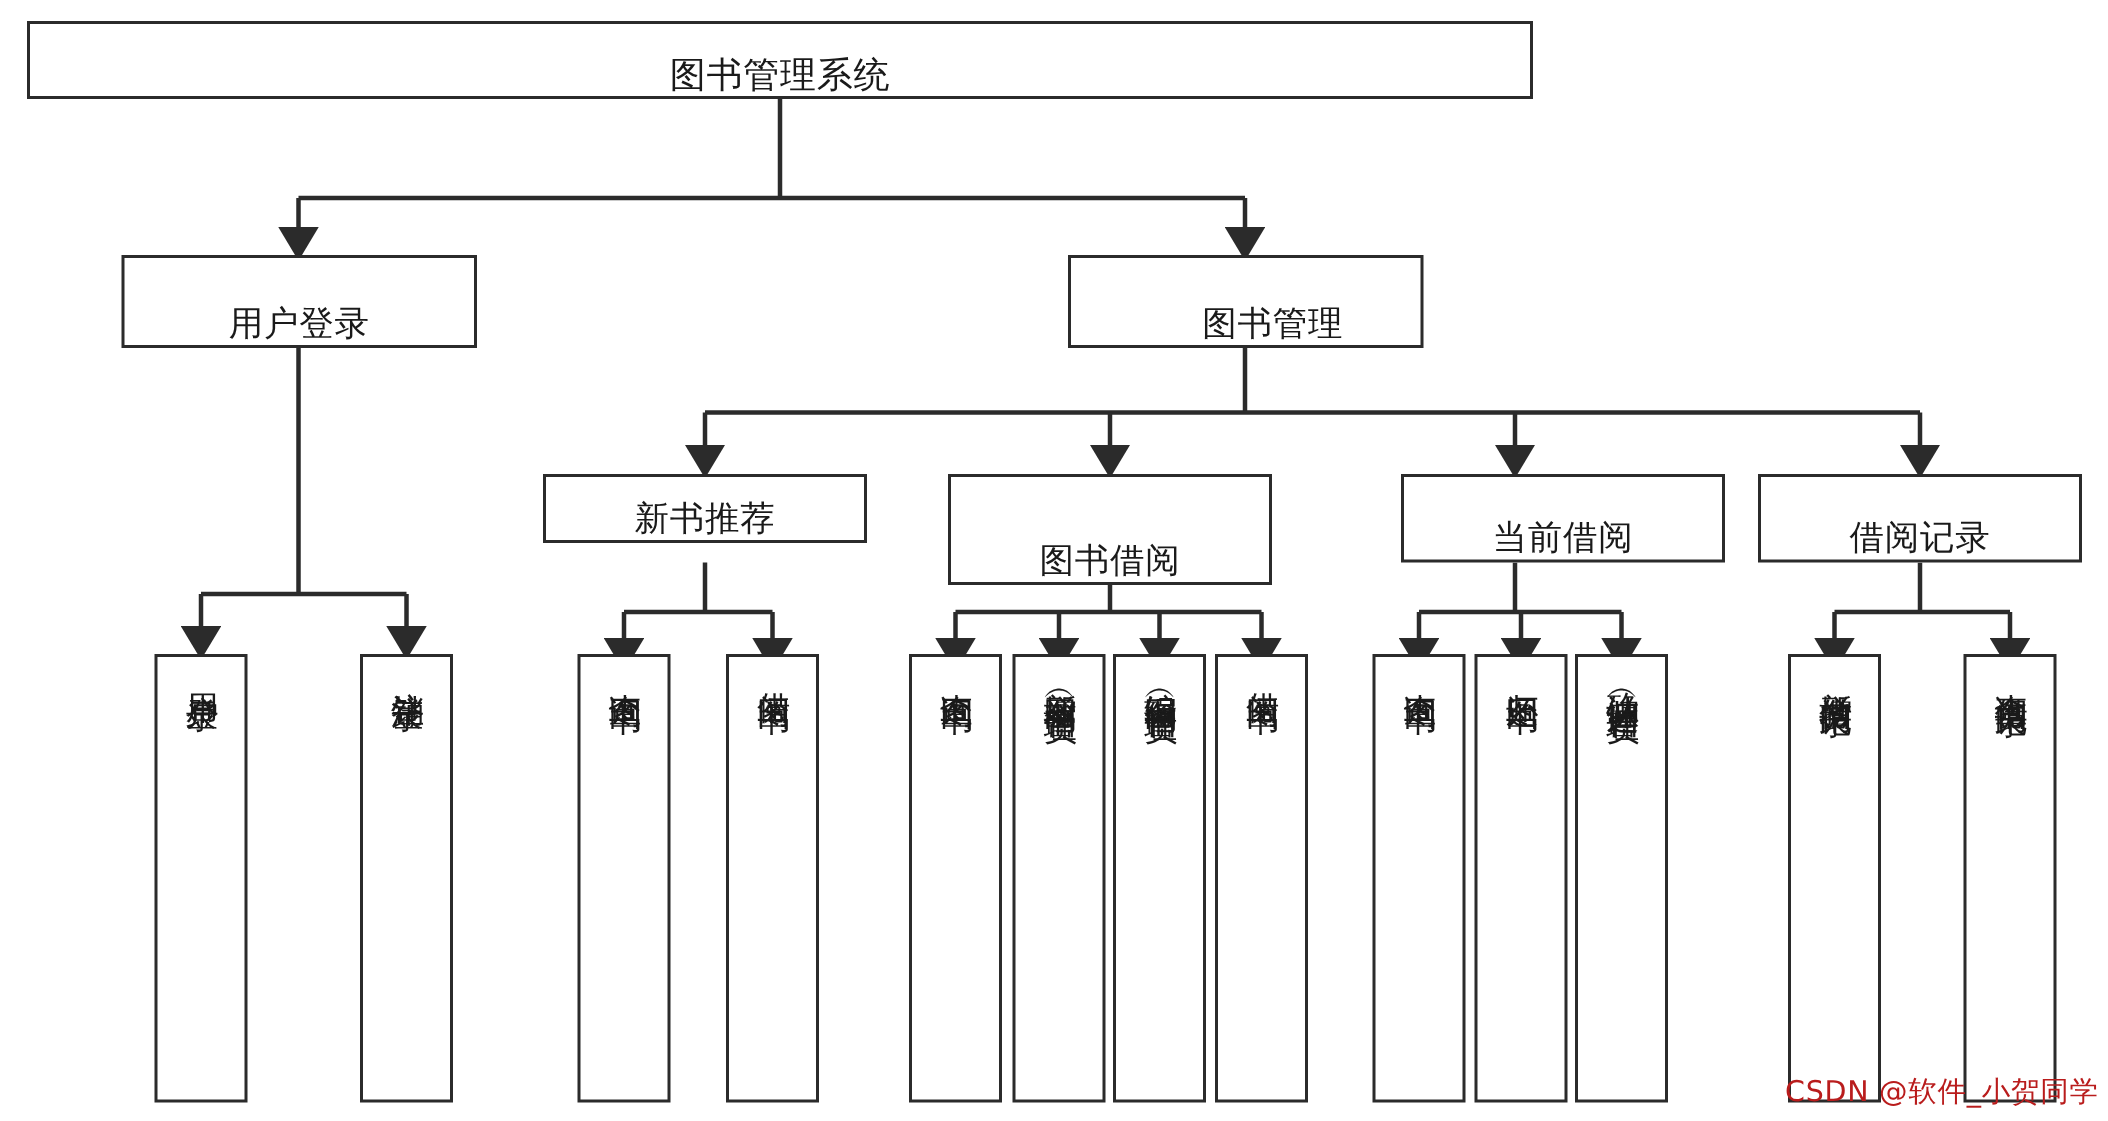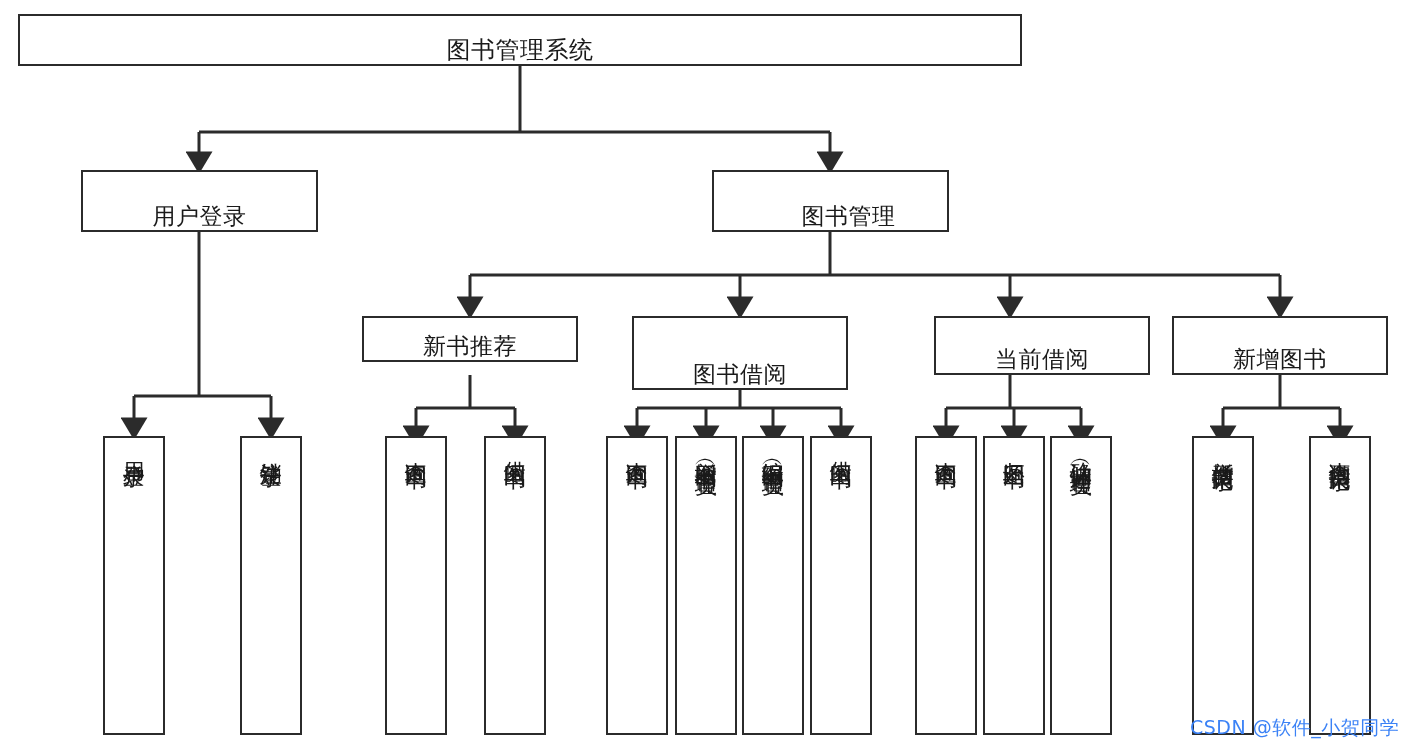--- a/index.html
+++ b/index.html
@@ -58,21 +58,21 @@
   .node.vert .lbl {
     writing-mode: vertical-rl;
     text-orientation: upright;
     font-size: 22px;
     line-height: 1.16;
     letter-spacing: 2px;
     white-space: nowrap;
   }
   .watermark {
     position: absolute;
-    color: #3b82f6;
+    color: #b91c1c;
     font-size: 19px;
     white-space: nowrap;
     letter-spacing: 0.5px;
   }
 </style>
 </head>
 <body>
 
 <div id="canvas">
 
@@ -140,21 +140,21 @@
   <div class="node horiz" style="left:362px; top:316px; width:216px; height:46px;">
     <span class="lbl">新书推荐</span>
   </div>
   <div class="node horiz" style="left:632px; top:316px; width:216px; height:74px;">
     <span class="lbl">图书借阅</span>
   </div>
   <div class="node horiz" style="left:902px; top:316px; width:216px; height:59px;margin-left:32px;">
     <span class="lbl">当前借阅</span>
   </div>
   <div class="node horiz" style="left:1172px; top:316px; width:216px; height:59px;">
-    <span class="lbl">新增图书</span>
+    <span class="lbl">借阅记录</span>
   </div>
 
   <div class="node vert" style="left:103px; top:436px; width:62px; height:299px;">
     <span class="lbl">用户登录</span>
   </div>
   <div class="node vert" style="left:240px; top:436px; width:62px; height:299px;">
     <span class="lbl">注销登录</span>
   </div>
 
   <div class="node vert" style="left:385px; top:436px; width:62px; height:299px;">

